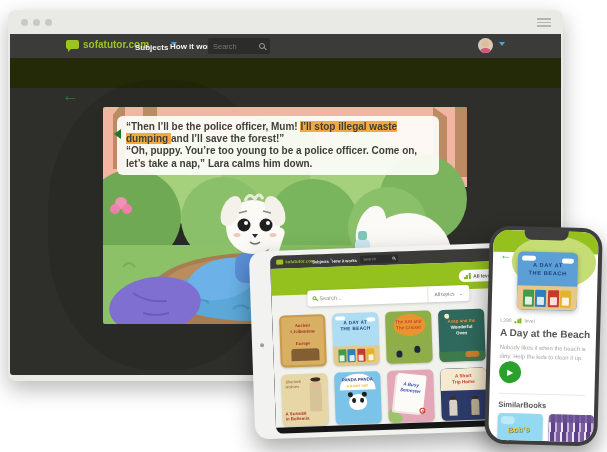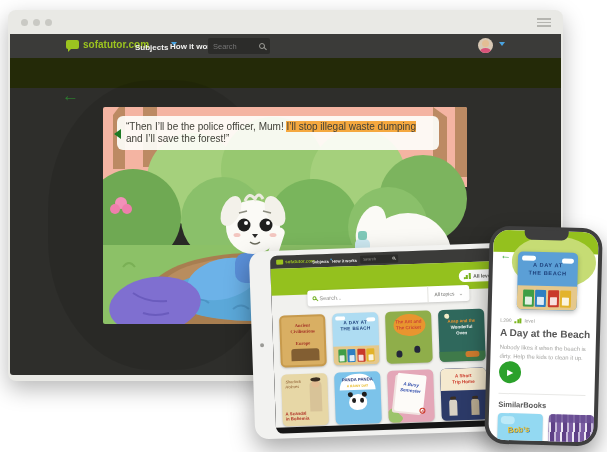--- a/index.html
+++ b/index.html
@@ -32,21 +32,21 @@
 
   .content { position:absolute; left:2px; right:2px; top:48px; bottom:6px; background:#2e2e2b; overflow:hidden; border-radius:0 0 3px 3px; }
   .olive { height:30px; background:#242a08; }
   .shadow-blob { position:absolute; left:38px; top:22px; width:230px; height:290px; background:rgba(0,0,0,.10); border-radius:45%; }
   .back-arrow { position:absolute; left:52px; top:28px; color:#2c7a2e; font-size:17px; font-weight:bold; cursor:pointer; }
 
   
   .illo { position:absolute; left:93px; top:49px; width:364px; height:217px; border-radius:2px; overflow:hidden; }
   .illo svg { display:block; }
   .storybox { position:absolute; left:14px; top:9px; width:322px; background:rgba(253,253,249,.93);
-              border-radius:6px; padding:5px 9px; font-size:10px; line-height:1.22; color:#3f3f37; }
+              border-radius:6px; padding:5px 9px; font-size:10px; line-height:1.22; color:#3f3f37;font-weight:bold; }
   .storybox .marker { position:absolute; left:-8px; top:13px; width:0; height:0;
               border:5px solid transparent; border-right:7px solid #1d7a24; }
   .hl { background:#f5a83f; }
 
   
   .tablet { position:absolute; left:252px; top:247px; width:262px; height:188px; background:#f2f2f0;
             border-radius:14px; transform:rotate(-2deg); box-shadow:0 10px 24px rgba(0,0,0,.35); z-index:2; }
   .cam { position:absolute; left:8px; top:50%; margin-top:-2px; width:4px; height:4px; border-radius:50%; background:#9a9a96; }
   .tab-screen { position:absolute; left:21px; top:5px; right:5px; bottom:5px; background:#161616; border-radius:7px; overflow:hidden; }
   .site { position:absolute; left:0; right:0; top:0; bottom:6px; background:#f1f1ee; }
@@ -271,20 +271,21 @@
             <polygon points="149,127 155,127 152,131" fill="#2a2a2a"></polygon>
             <path d="M147 135 q5 4 10 0" stroke="#6b6b5e" stroke-width="1.5" fill="none"></path>
             <ellipse cx="134" cy="128" rx="3.5" ry="2" fill="#f3c6c0"></ellipse>
             <ellipse cx="170" cy="128" rx="3.5" ry="2" fill="#f3c6c0"></ellipse>
           </g>
         </svg>
 
         <div class="storybox">
           <span class="marker"></span>
           <span>“Then I’ll be the police officer, Mum! </span><span class="hl">I’ll stop illegal waste dumping </span><span>and I’ll save the forest!”</span><br>
+          <span>“Oh, puppy. You’re too young to be a police officer. Come on, let’s take a nap,” Lara calms him down.</span>
         </div>
       </div>
     </div>
   </div>
 
   <div class="tablet">
     <span class="cam"></span>
     <div class="tab-screen">
       <div class="site">
         <div class="t-nav">

